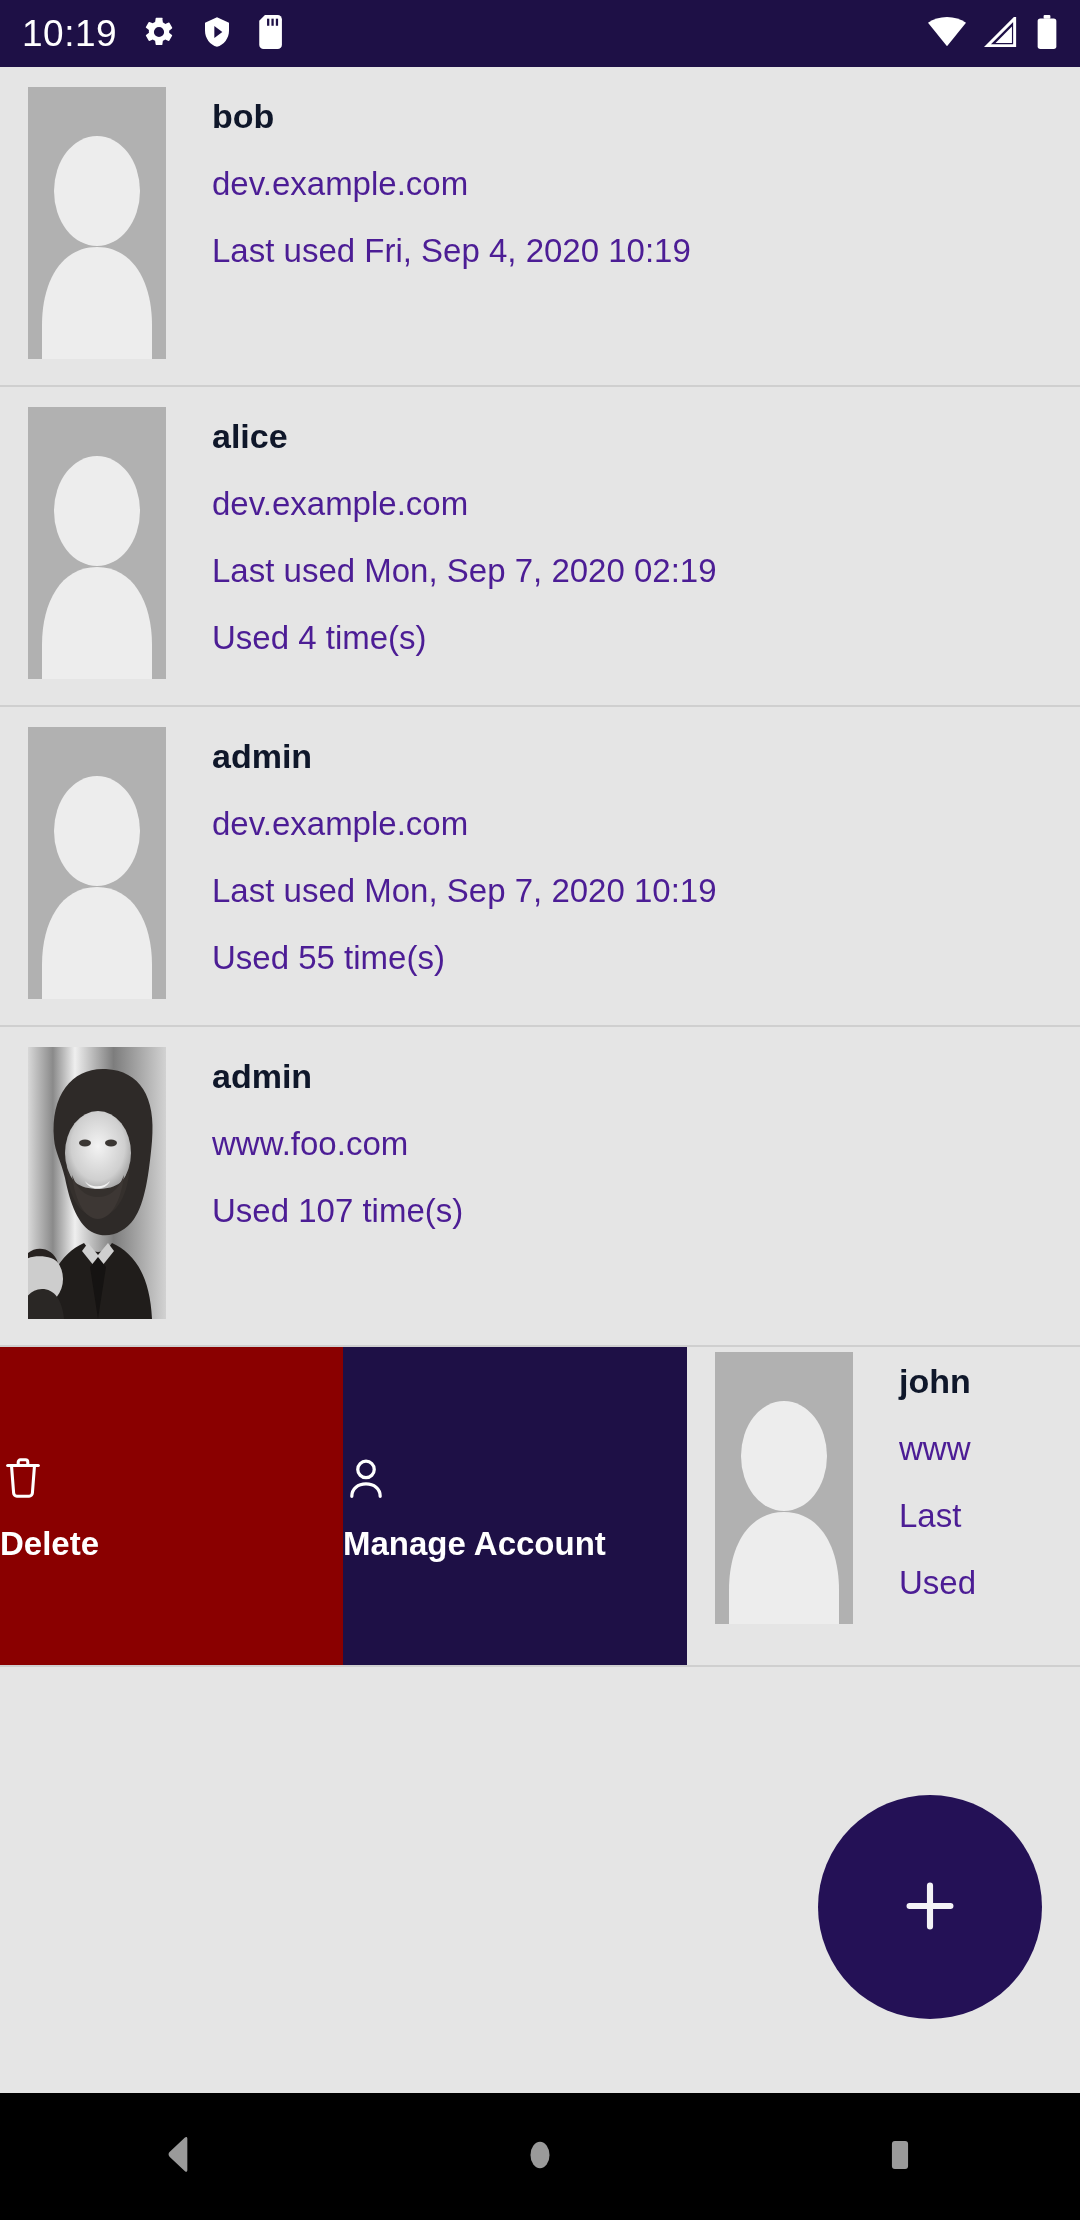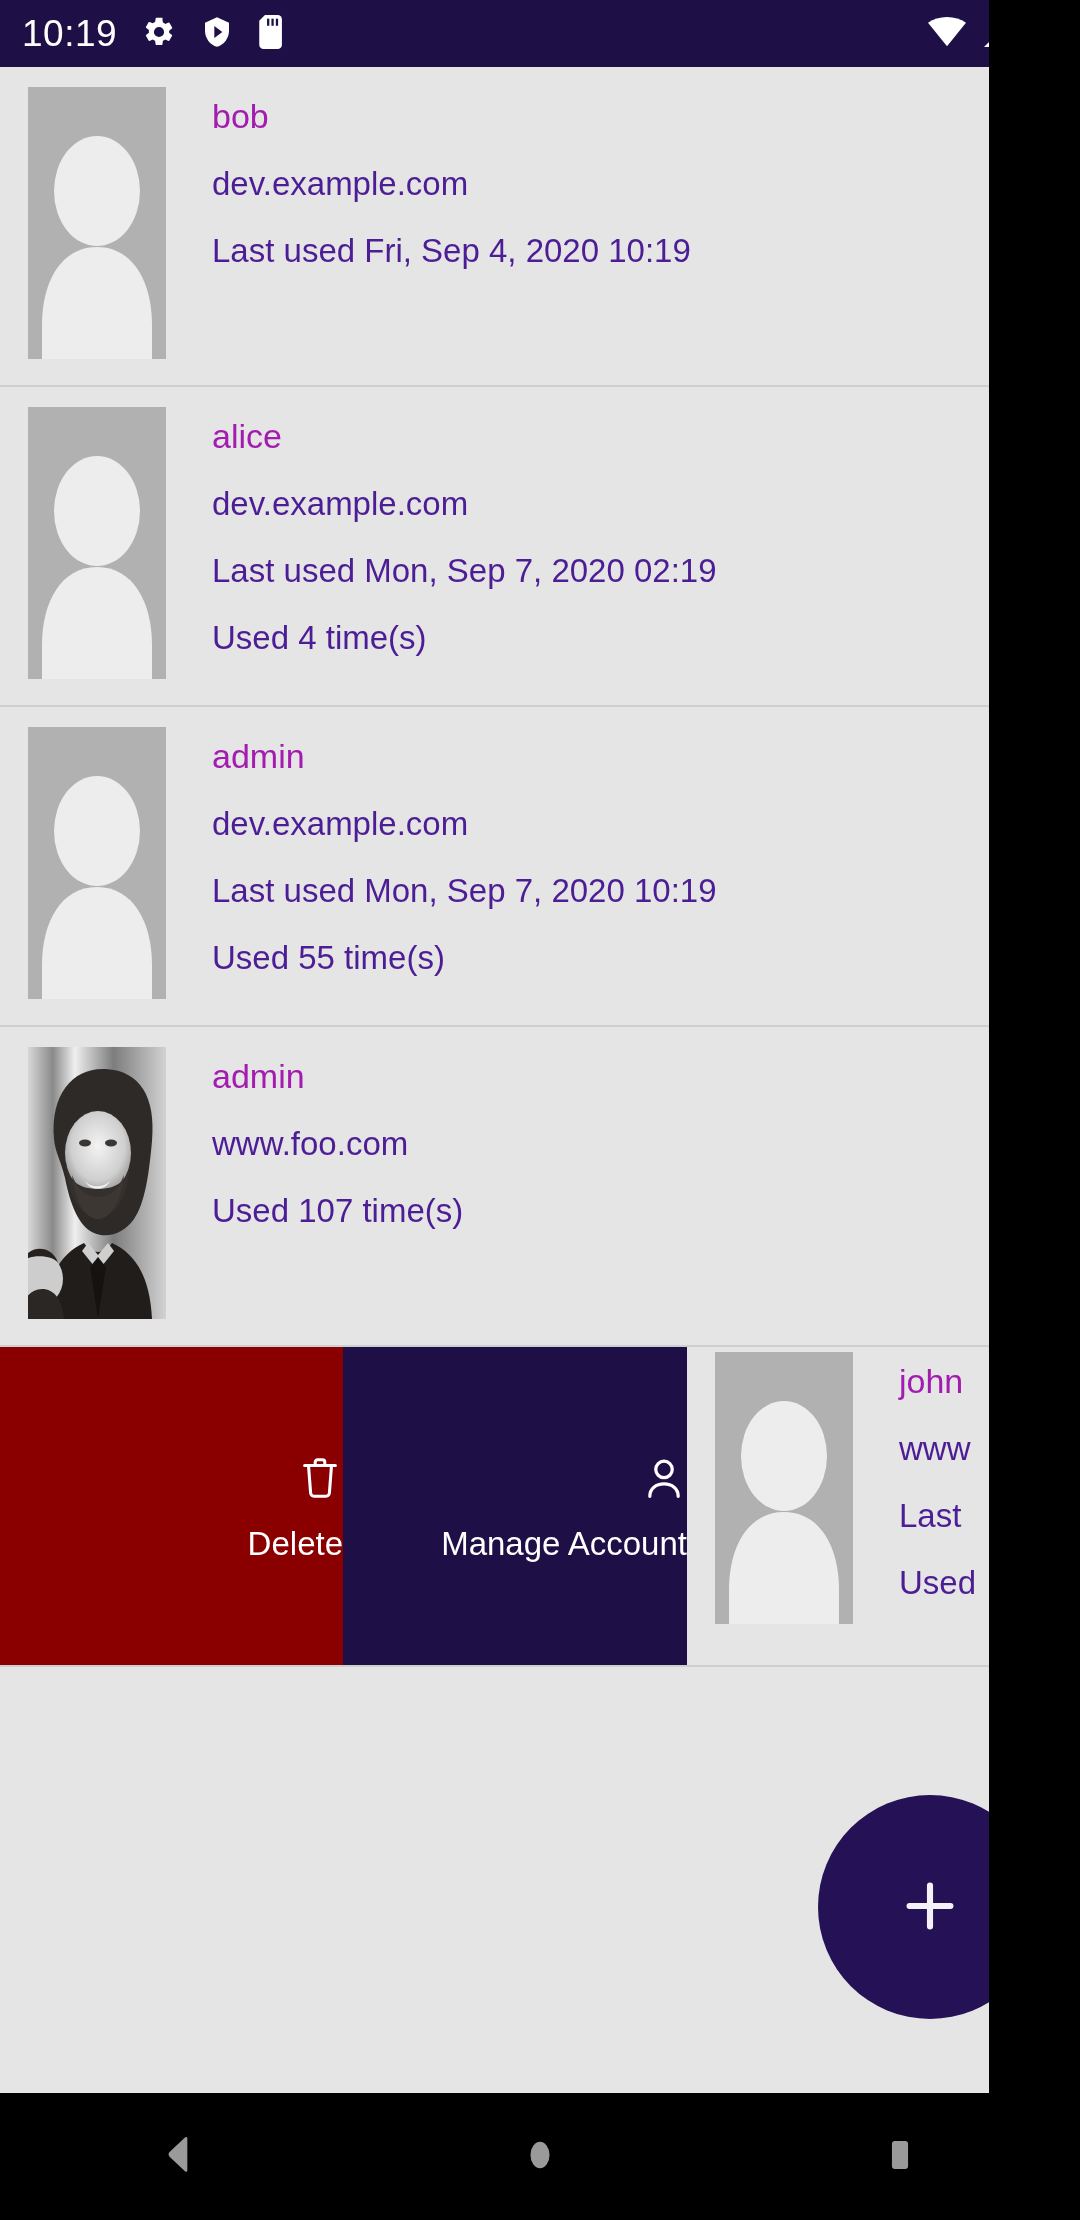--- a/index.html
+++ b/index.html
@@ -5,21 +5,21 @@
   html, body {
     margin: 0;
     padding: 0;
     background: #000;
   }
   body {
     font-family: "Liberation Sans", sans-serif;
   }
   #screen {
     position: relative;
-    width: 989px;
+    width: 1080px;
     height: 2220px;
     overflow: hidden;
     background: #E5E5E5;
   }
 
   
   #status-bar {
     position: absolute;
     top: 0; left: 0;
     width: 1080px;
@@ -86,22 +86,22 @@
     height: 100%;
   }
   .account-text {
     padding-left: 46px;
     padding-top: 12px;
     min-width: 0;
     white-space: nowrap;
   }
   .acc-title {
     font-size: 34px;
-    font-weight: normal;
-    color: #a21caf;
+    font-weight: bold;
+    color: #0f172a;
     line-height: 1;
     margin-bottom: 34px;
   }
   .acc-line {
     font-size: 33px;
     color: #4c1d95;
     line-height: 1;
     margin-bottom: 34px;
   }
   .acc-line:last-child { margin-bottom: 0; }
@@ -113,24 +113,25 @@
     overflow: hidden;
     background: #E5E5E5;
     border-bottom: 2px solid #CFCFCF;
   }
   .swipe-action {
     position: absolute;
     top: 0;
     height: 100%;
     display: flex;
     flex-direction: column;
-    align-items: flex-end;
+    align-items: flex-start;
     justify-content: center;
     color: #FFFFFF;
     box-sizing: border-box;
+    font-weight: bold;
   }
   #swipe-delete {
     left: 0;
     width: 343px;
     background: #8A0000;
   }
   #swipe-manage {
     left: 343px;
     width: 344px;
     background: #1E1046;

